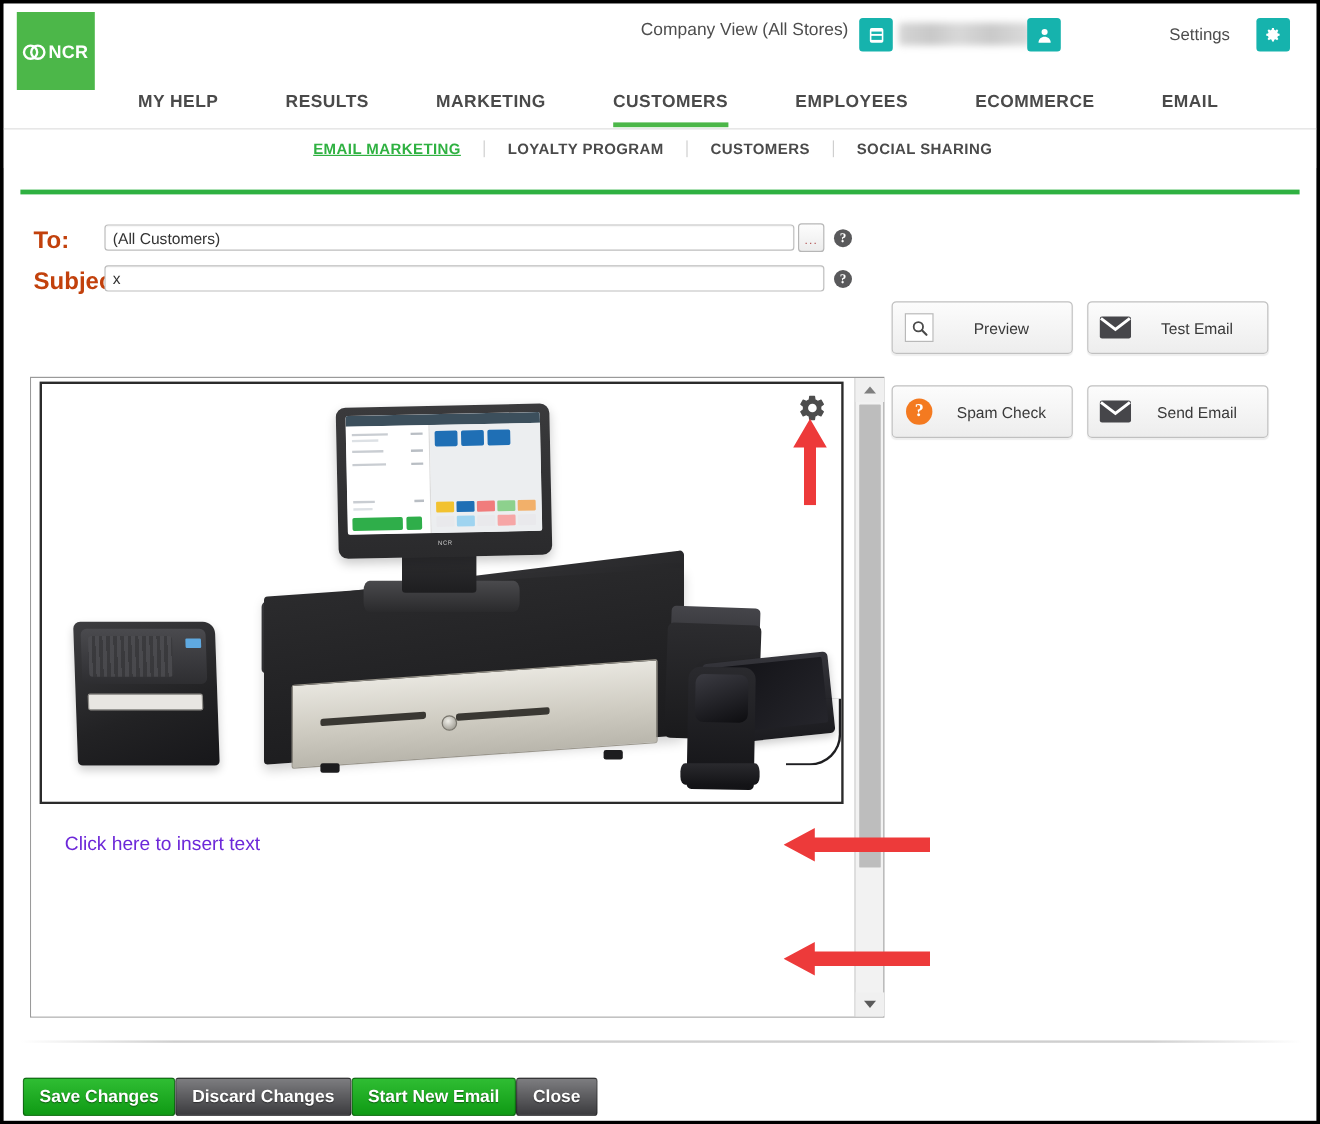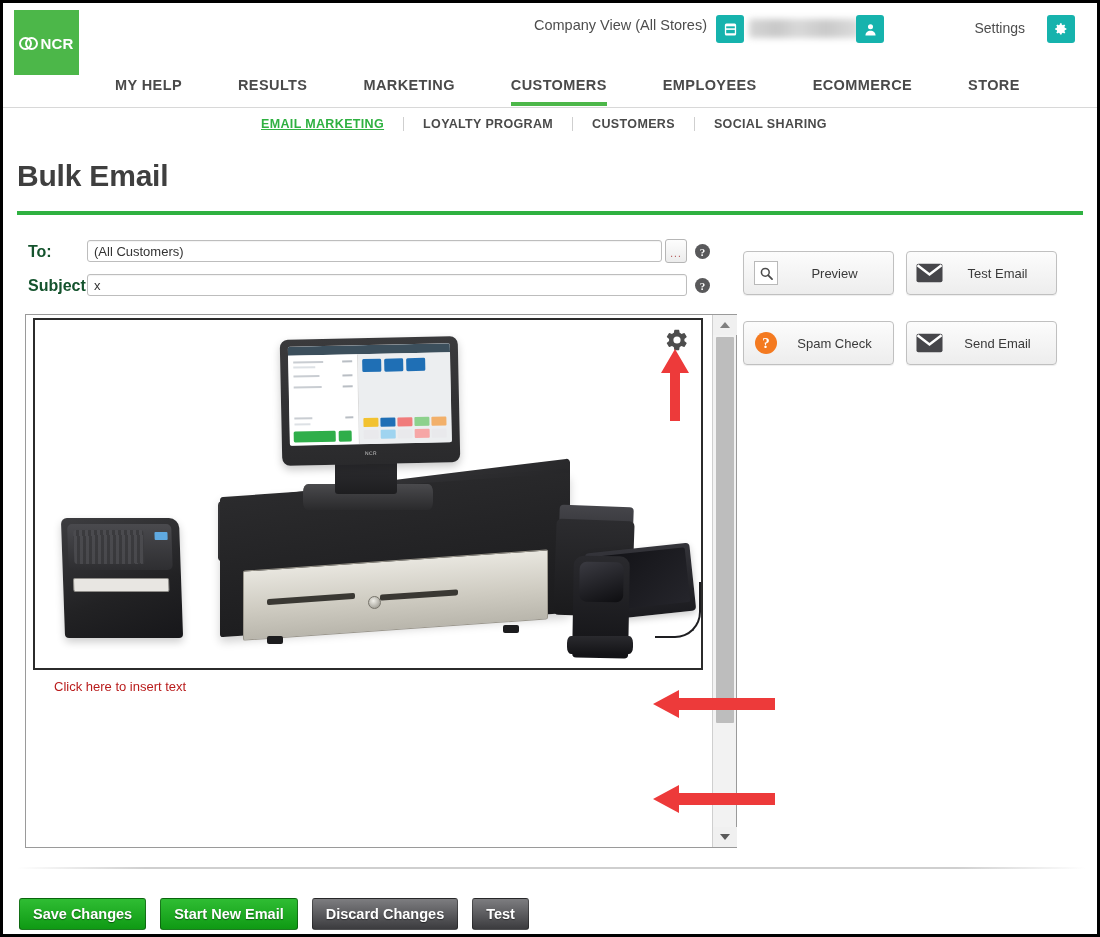--- a/index.html
+++ b/index.html
@@ -113,21 +113,21 @@
   }
   .green-rule {
     margin: 18px 14px 0 14px; height: 4px; background: #2fb141;
   }
 
   
   .form-area { position: relative; padding: 22px 0 0 0; }
   .field-row { position: relative; height: 34px; }
   .field-label {
     position: absolute; left: 25px; top: 6px;
-    font-size: 16px; font-weight: bold; color: #14532d;
+    font-size: 20px; font-weight: bold; color: #c2410c;
   }
   .field-label.subject { left: 25px; }
   .field-input {
     position: absolute; left: 84px;
     height: 22px;
     border: 1px solid #bdbdbd; border-radius: 3px;
     background: #fff; font-size: 13px; color: #333;
     padding: 2px 6px; outline: none;
     font-family: "Liberation Sans", sans-serif;
     box-shadow: inset 0 1px 1px rgba(0,0,0,.05);
@@ -356,22 +356,22 @@
     border: 2px solid #1e1e21; border-left: none; border-top: none;
     border-radius: 0 0 26px 0;
   }
 
   .gear-overlay {
     position: absolute; right: 12px; top: 8px;
     cursor: pointer; z-index: 5;
   }
 
   .insert-text {
-    position: absolute; left: 28px; top: 364px;
-    font-size: 13px; color: #b91c1c;
+    position: absolute; left: 28px; top: 380px;
+    font-size: 16px; color: #6d28d9;
   }
   .offer-box {
     position: absolute; left: 28px; top: 426px;
     width: 640px; height: 100px;
     border: 2px dashed #1f1f1f;
     display: flex; align-items: flex-end; justify-content: center;
     padding-bottom: 8px;
   }
   .offer-box .lbl { font-size: 12.5px; color: #2b2b2b; }
 
@@ -405,21 +405,21 @@
   .anno-l1 { left: 650px; top: 686px; }
   .anno-l2 { left: 650px; top: 781px; }
 
   
   .bottom-sep {
     position: absolute; left: 14px; top: 864px; width: 1068px; height: 2px;
     background: linear-gradient(90deg,#ffffff,#cfcfcf 12%,#cfcfcf 88%,#ffffff);
   }
   .bottom-bar {
     position: absolute; left: 16px; top: 895px;
-    display: flex; gap: 14px; align-items: center;
+    display: flex; gap: 0; align-items: center;
   }
   .btm-btn {
     height: 32px; padding: 0 13px;
     border-radius: 3px; cursor: pointer;
     font-size: 14.5px; font-weight: bold; color: #fff;
     display: flex; align-items: center; justify-content: center;
     white-space: nowrap;
     text-shadow: 0 1px 1px rgba(0,0,0,.45);
     border: 1px solid rgba(0,0,0,.35);
   }
@@ -472,35 +472,34 @@
   </div>
 
   <div class="mainnav">
     <div class="tabs">
       <div class="tab">MY HELP</div>
       <div class="tab">RESULTS</div>
       <div class="tab">MARKETING</div>
       <div class="tab active">CUSTOMERS</div>
       <div class="tab">EMPLOYEES</div>
       <div class="tab">ECOMMERCE</div>
-      <div class="tab last">STORE</div>
+      <div class="tab last">EMAIL</div>
     </div>
   </div>
 
   <div class="subnav">
     <div class="sitem active">EMAIL MARKETING</div>
     <div class="sep"></div>
     <div class="sitem">LOYALTY PROGRAM</div>
     <div class="sep"></div>
     <div class="sitem">CUSTOMERS</div>
     <div class="sep"></div>
     <div class="sitem">SOCIAL SHARING</div>
   </div>
 
-  <div class="page-title">Bulk Email</div>
   <div class="green-rule"></div>
 
   <div class="form-area">
     <div class="field-row">
       <div class="field-label">To:</div>
       <input class="field-input to-input" type="text" value="(All Customers)" style="">
       <div class="browse-btn">...</div>
       <div class="help-icon help-to">?</div>
     </div>
 
@@ -662,18 +661,18 @@
 
   <div class="anno anno-l2">
     <svg width="122" height="30" viewBox="0 0 122 30">
       <polygon points="0,15 26,1 26,9 122,9 122,21 26,21 26,29" fill="#ed3a3a"></polygon>
     </svg>
   </div>
 
   <div class="bottom-sep"></div>
   <div class="bottom-bar">
     <div class="btm-btn green">Save Changes</div>
+    <div class="btm-btn gray">Discard Changes</div>
     <div class="btm-btn green">Start New Email</div>
-    <div class="btm-btn gray">Discard Changes</div>
-    <div class="btm-btn gray">Test</div>
+    <div class="btm-btn gray">Close</div>
   </div>
 
 </div>
 
 </body></html>

